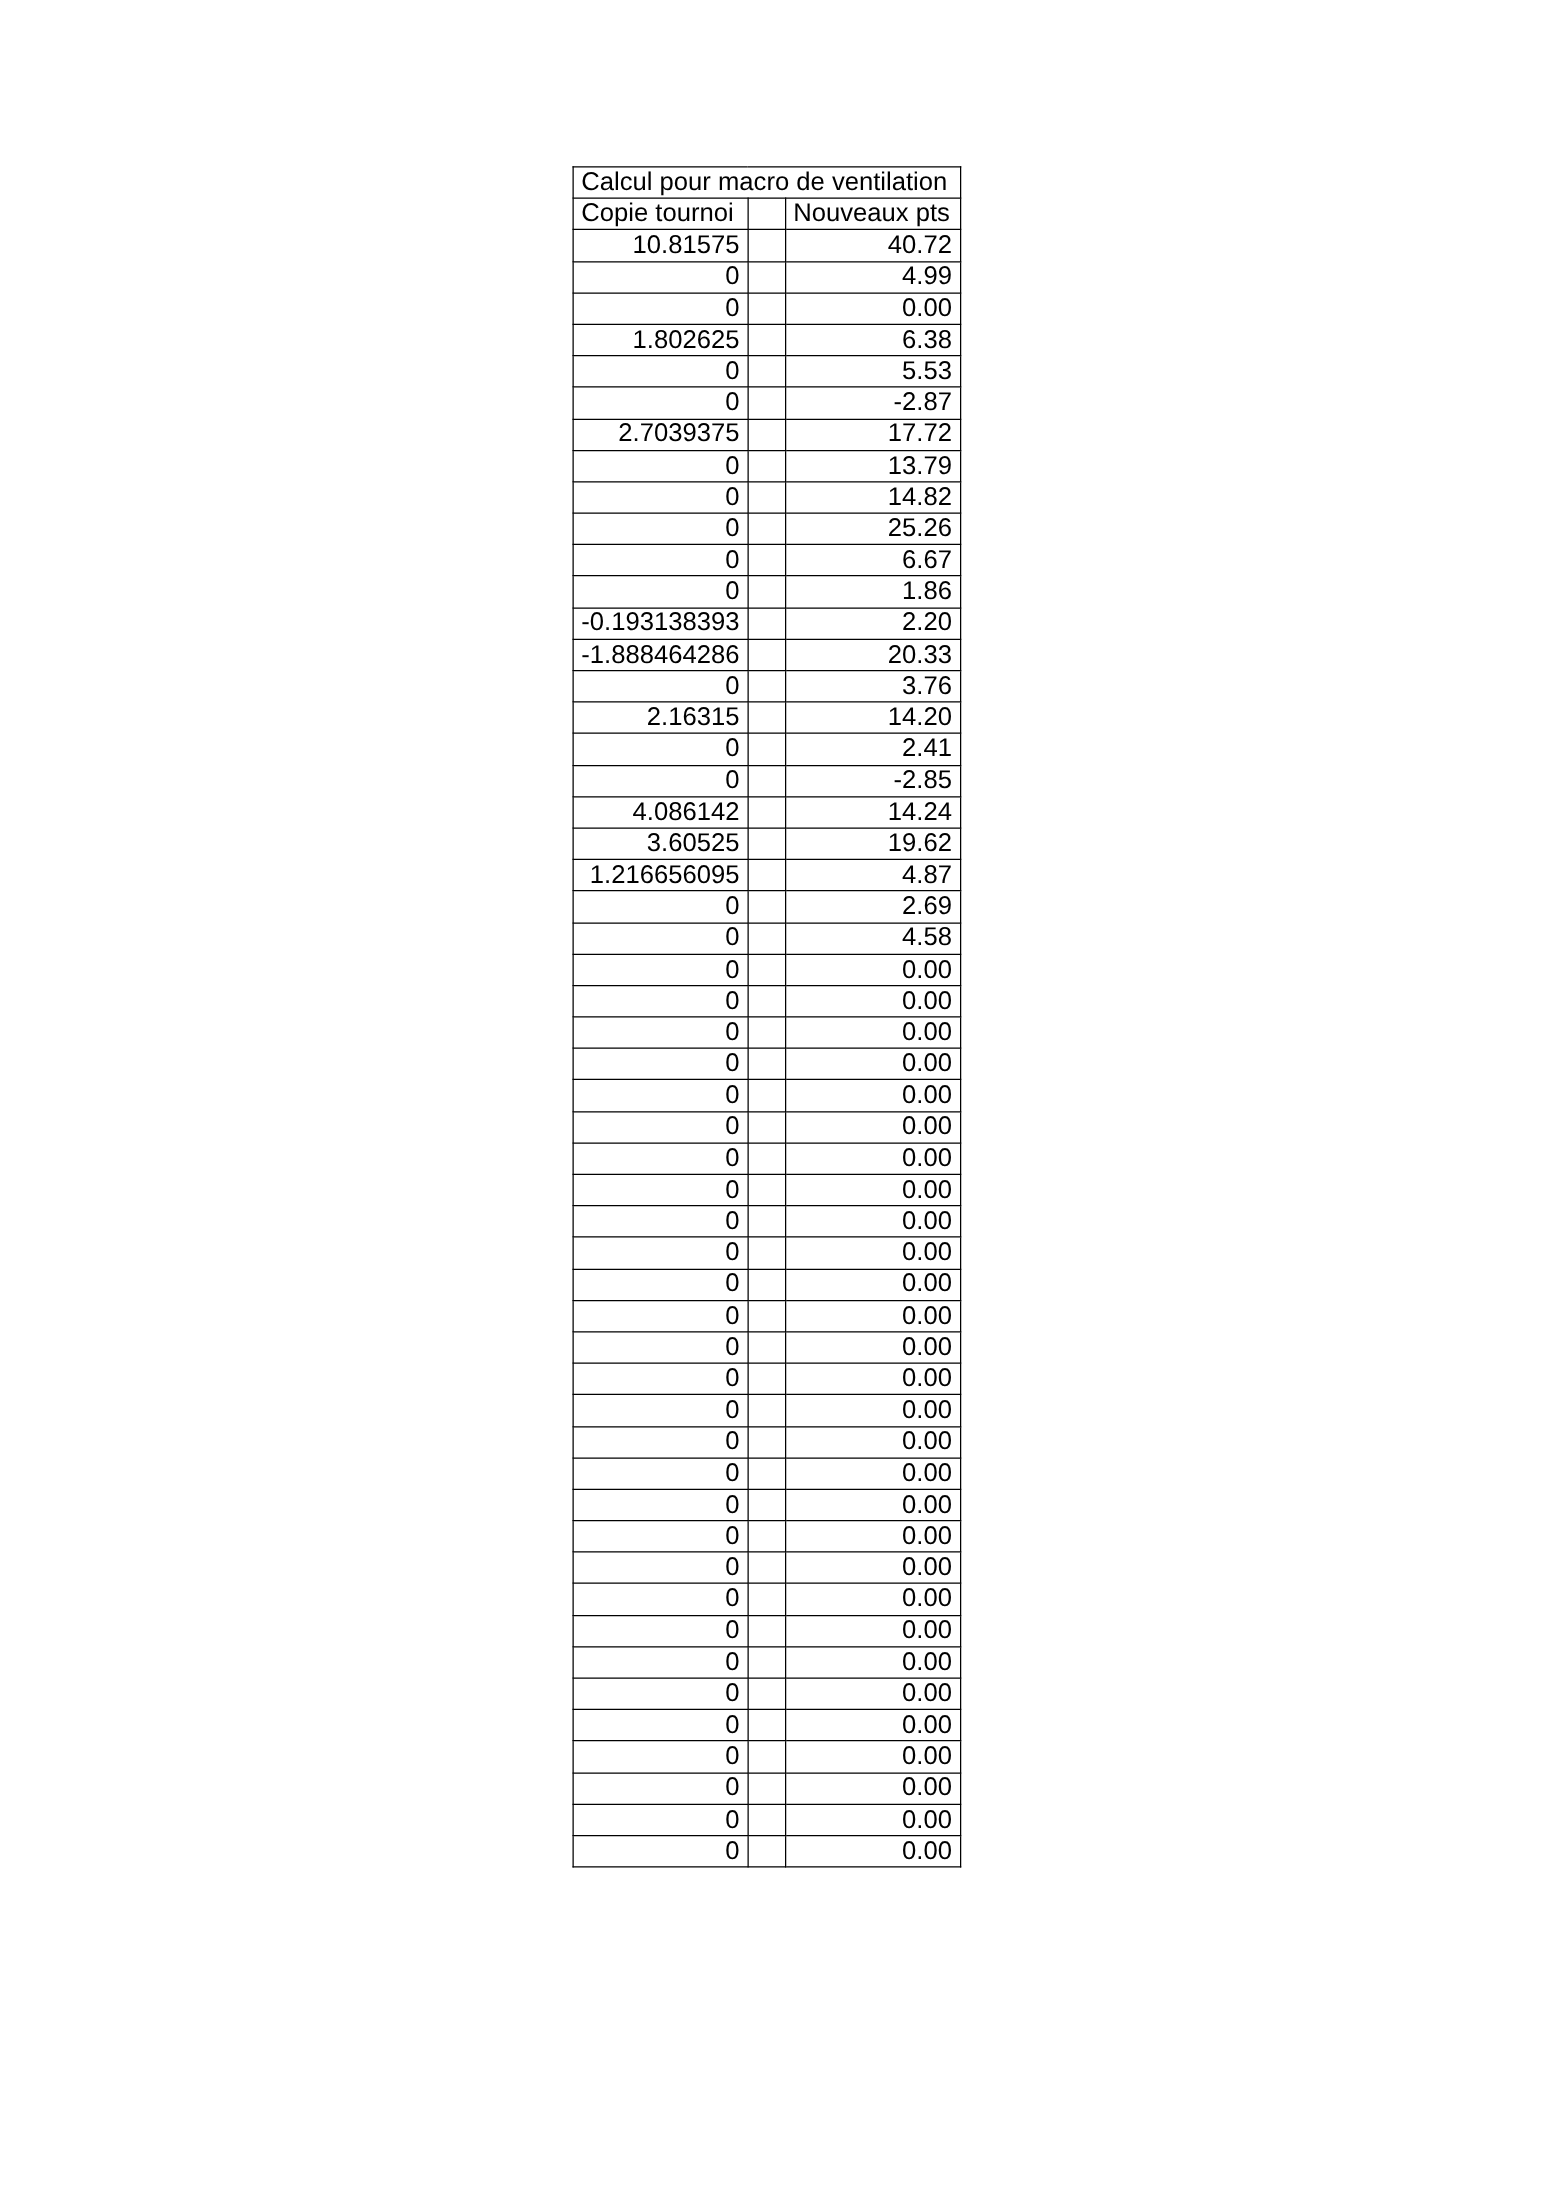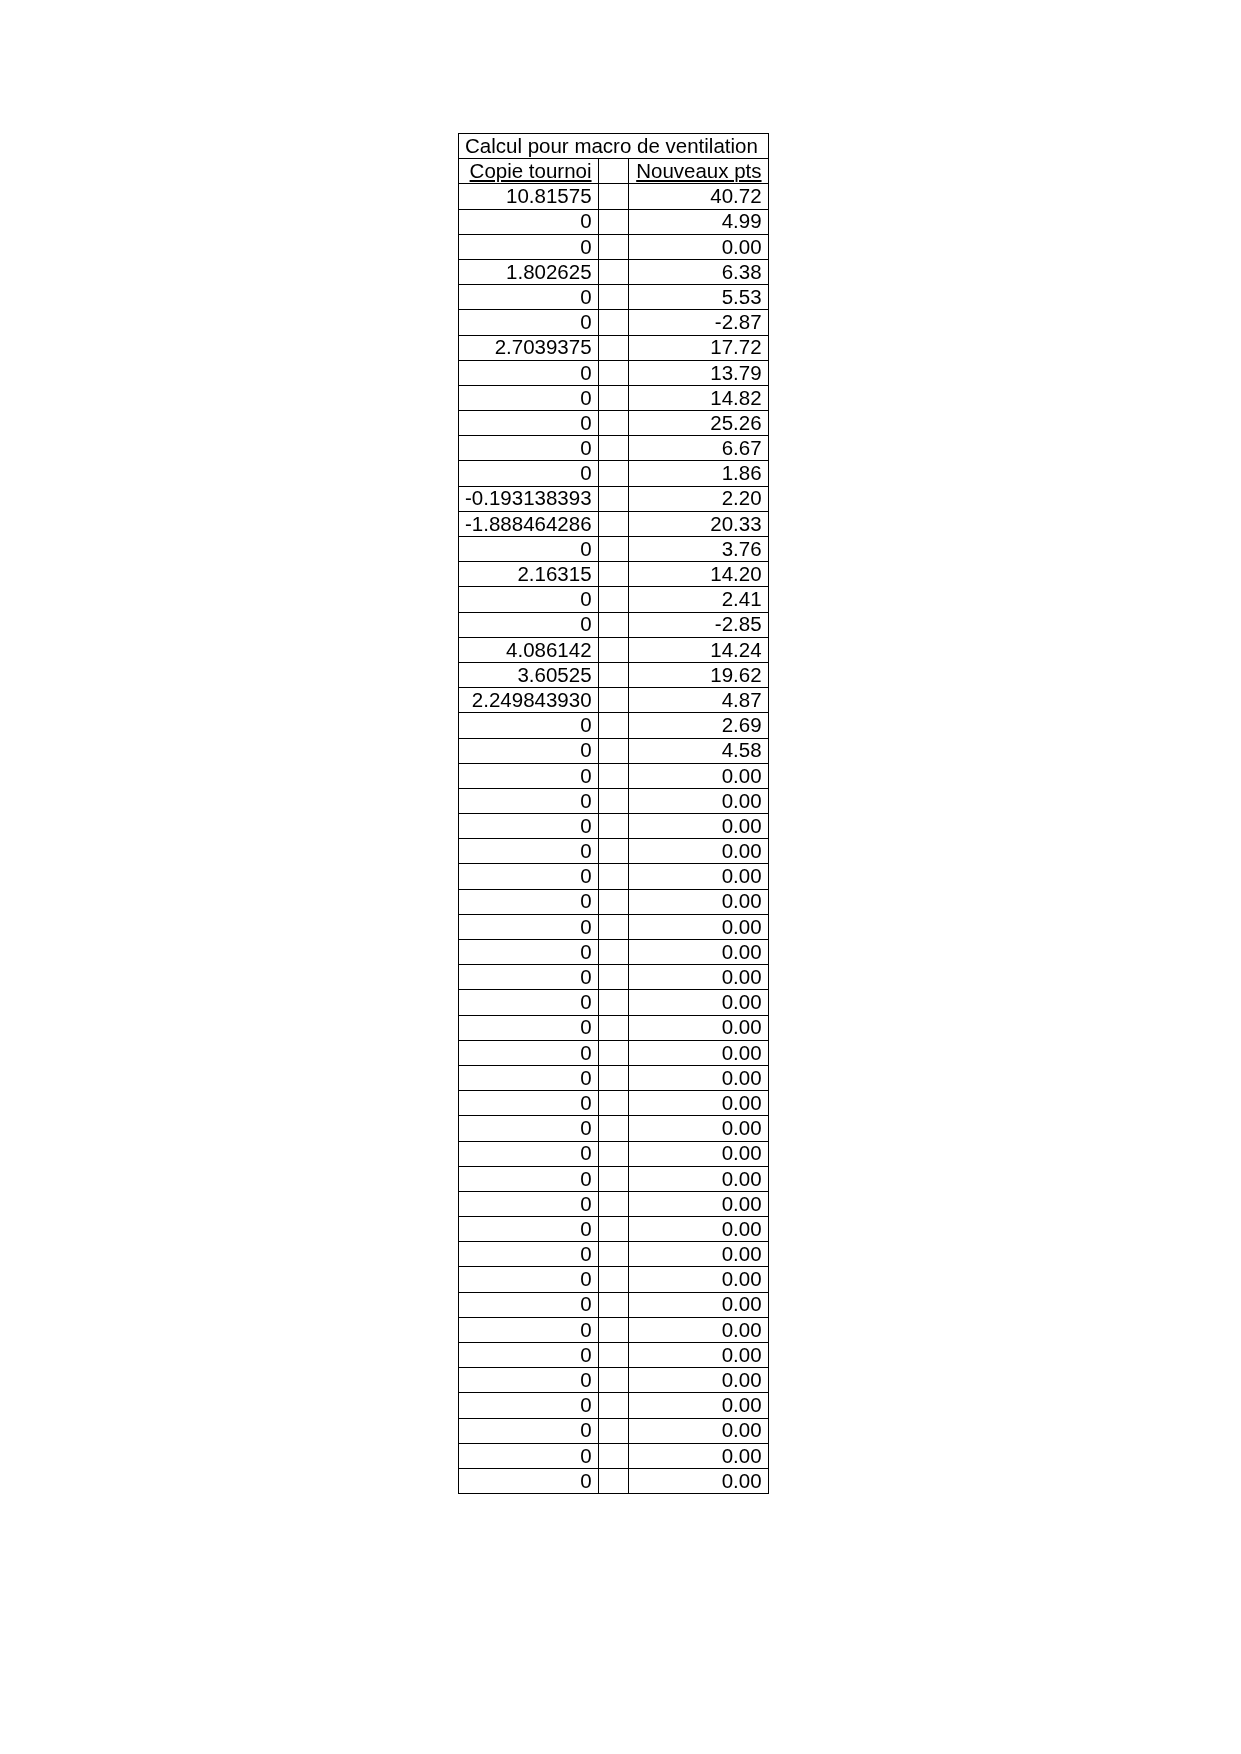--- a/index.html
+++ b/index.html
@@ -49,23 +49,22 @@
   col.c-right  { width: 140px; }
 
   td.title-cell {
     text-align: left;
     border: 1.6px solid #000000;
     height: 27px;
     font-size: 20.5px;
   }
 
   td.head-cell {
-    text-align: right;
+    text-align: left;
     height: 25px;
-    text-decoration: underline;
   }
 
   td.num {
     text-align: right;
   }
 
   td.gap {
     background: #c0c0c0;
     border-top: none;
     border-bottom: none;
@@ -205,21 +204,21 @@
           <td class="num">4.086142</td>
           <td class="gap"></td>
           <td class="num">14.24</td>
         </tr>
         <tr>
           <td class="num">3.60525</td>
           <td class="gap"></td>
           <td class="num">19.62</td>
         </tr>
         <tr>
-          <td class="num">2.249843930</td>
+          <td class="num">1.216656095</td>
           <td class="gap"></td>
           <td class="num">4.87</td>
         </tr>
         <tr>
           <td class="num">0</td>
           <td class="gap"></td>
           <td class="num">2.69</td>
         </tr>
         <tr>
           <td class="num">0</td>

